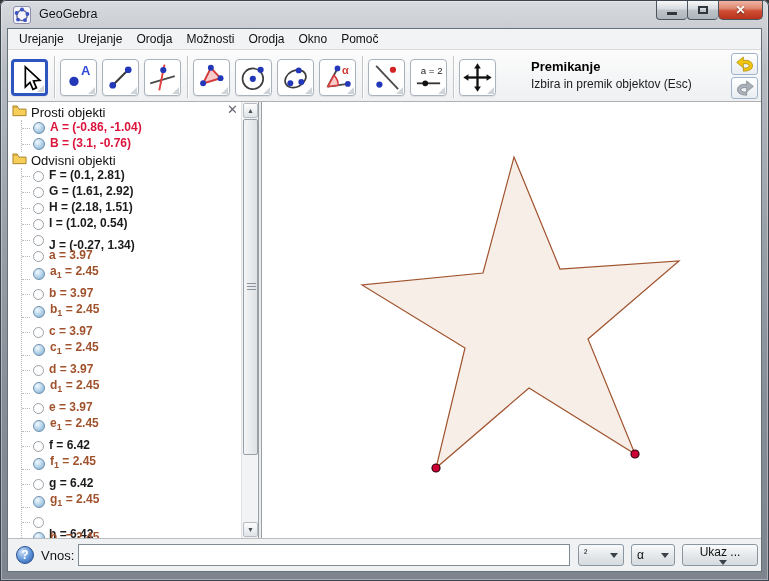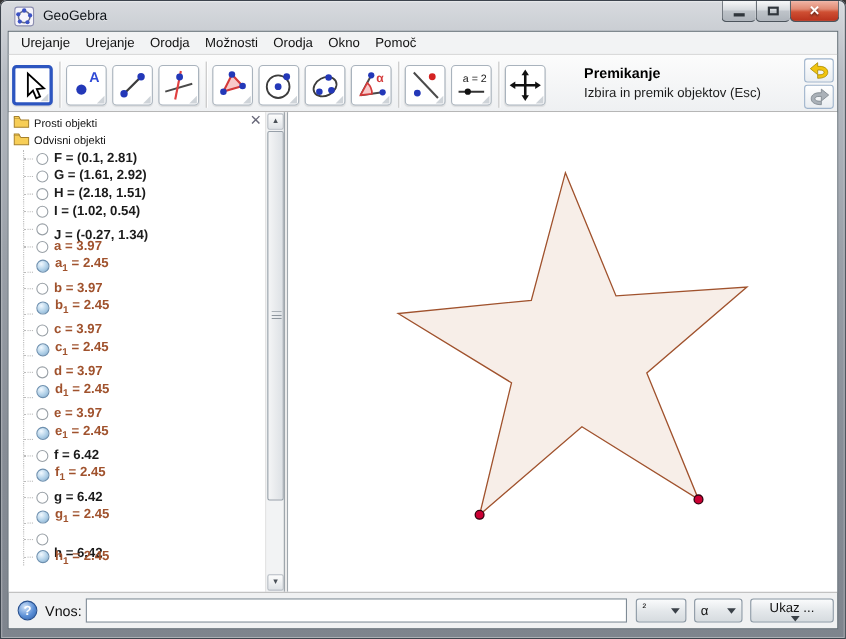--- a/index.html
+++ b/index.html
@@ -37,21 +37,21 @@
   #toolhelp .t1{font-size:13px;font-weight:bold;color:#000;margin-bottom:3px;}
   #toolhelp .t2{font-size:12px;color:#1c1c1c;}
   #undoredo{position:absolute;right:3px;top:3px;width:27px;}
   .urbtn{width:27px;height:22px;border:1px solid #9fb4cc;border-radius:3px;background:linear-gradient(#ffffff,#e9edf1);margin-bottom:2px;display:flex;align-items:center;justify-content:center;}
   
   #content{position:absolute;left:0;top:73px;width:753px;height:436px;background:#fff;}
   #algebra{position:absolute;left:0;top:0;width:233px;height:436px;background:#fff;overflow:hidden;}
   #alist{position:absolute;left:4px;top:2px;right:14px;}
   .arow{height:16px;display:flex;align-items:center;font-size:12px;font-weight:bold;color:#1b1b1b;white-space:nowrap;}
   .frow{font-weight:normal;}
-  .frow .ftext{margin-left:4px;font-size:10px;color:#111;}
+  .frow .ftext{margin-left:4px;font-size:13px;color:#111;}
   .gapafter{margin-bottom:6px;align-items:flex-end;}
   .branch{margin-left:9px;border-left:1px dotted #bbb;}
   .conn{width:8px;border-top:1px dotted #bbb;margin-right:3px;flex:none;}
   .bullet{flex:none;margin-right:5px;border-radius:50%;}
   .marble{width:12px;height:12px;background:radial-gradient(circle at 35% 30%,#f2f9ff,#b6d4ea 50%,#7fa9cc);border:1px solid #6d8fae;}
   .hollow{width:11px;height:11px;background:#fff;border:1.5px solid #9aa1a7;}
   .atext sub{font-size:9px;}
   #panelclose{position:absolute;right:3px;top:0px;font-size:13px;color:#667;cursor:default;}
   
   #vscroll{position:absolute;left:233px;top:0;width:17px;height:436px;background:#f2f3f4;border-left:1px solid #e3e3e3;}
@@ -248,20 +248,32 @@
       <div id="algebra">
         <div id="panelclose">✕</div>
         <div id="alist">
           <div class="arow frow">
               <span><svg width="15" height="13" viewBox="0 0 16 13">
                   <path d="M1 3 h5 l1.5 2 H15 V12 H1 Z" fill="#f7ce57" stroke="#a5802b"></path>
                   <path d="M1 3 V1.6 h4.4 l1 1.4" fill="#f7ce57" stroke="#a5802b"></path>
                 </svg></span>
               <span class="ftext">Prosti objekti</span>
             </div>
+          <div class="branch">
+            <div class="arow">
+                <span class="conn"></span>
+                <span class="bullet marble"></span>
+                <span class="atext" style="color: rgb(220, 20, 60);"><span>A</span><sub></sub><span> = (-0.86, -1.04)</span></span>
+              </div>
+            <div class="arow">
+                <span class="conn"></span>
+                <span class="bullet marble"></span>
+                <span class="atext" style="color: rgb(220, 20, 60);"><span>B</span><sub></sub><span> = (3.1, -0.76)</span></span>
+              </div>
+          </div>
           <div class="arow frow">
               <span><svg width="15" height="13" viewBox="0 0 16 13">
                   <path d="M1 3 h5 l1.5 2 H15 V12 H1 Z" fill="#f7ce57" stroke="#a5802b"></path>
                   <path d="M1 3 V1.6 h4.4 l1 1.4" fill="#f7ce57" stroke="#a5802b"></path>
                 </svg></span>
               <span class="ftext">Odvisni objekti</span>
             </div>
           <div class="branch">
             <div class="arow">
                 <span class="conn"></span>

